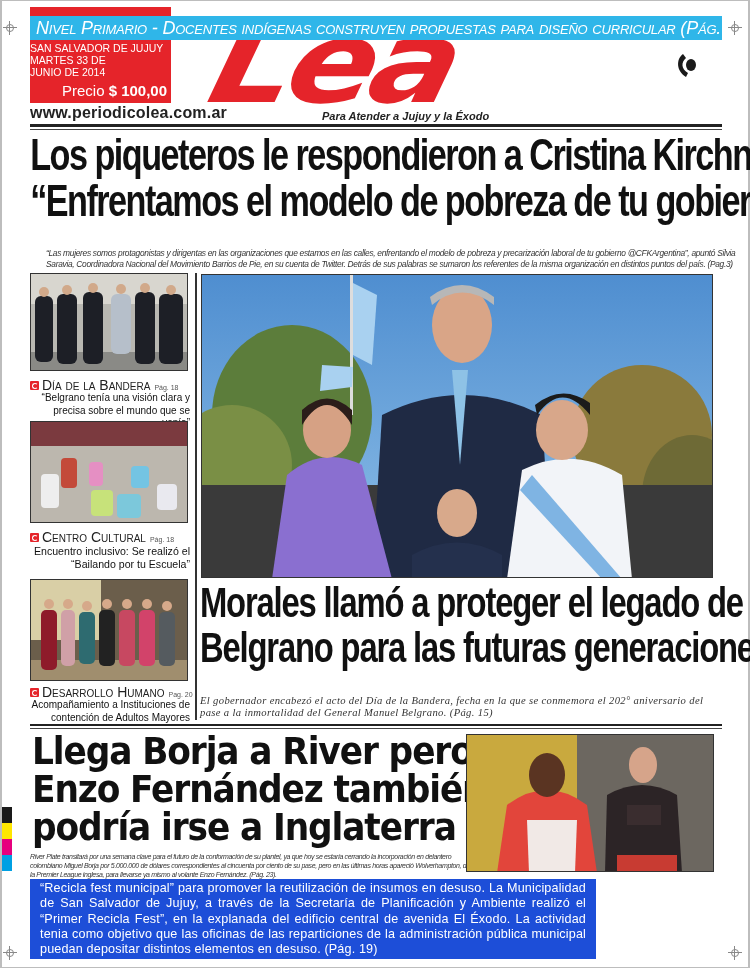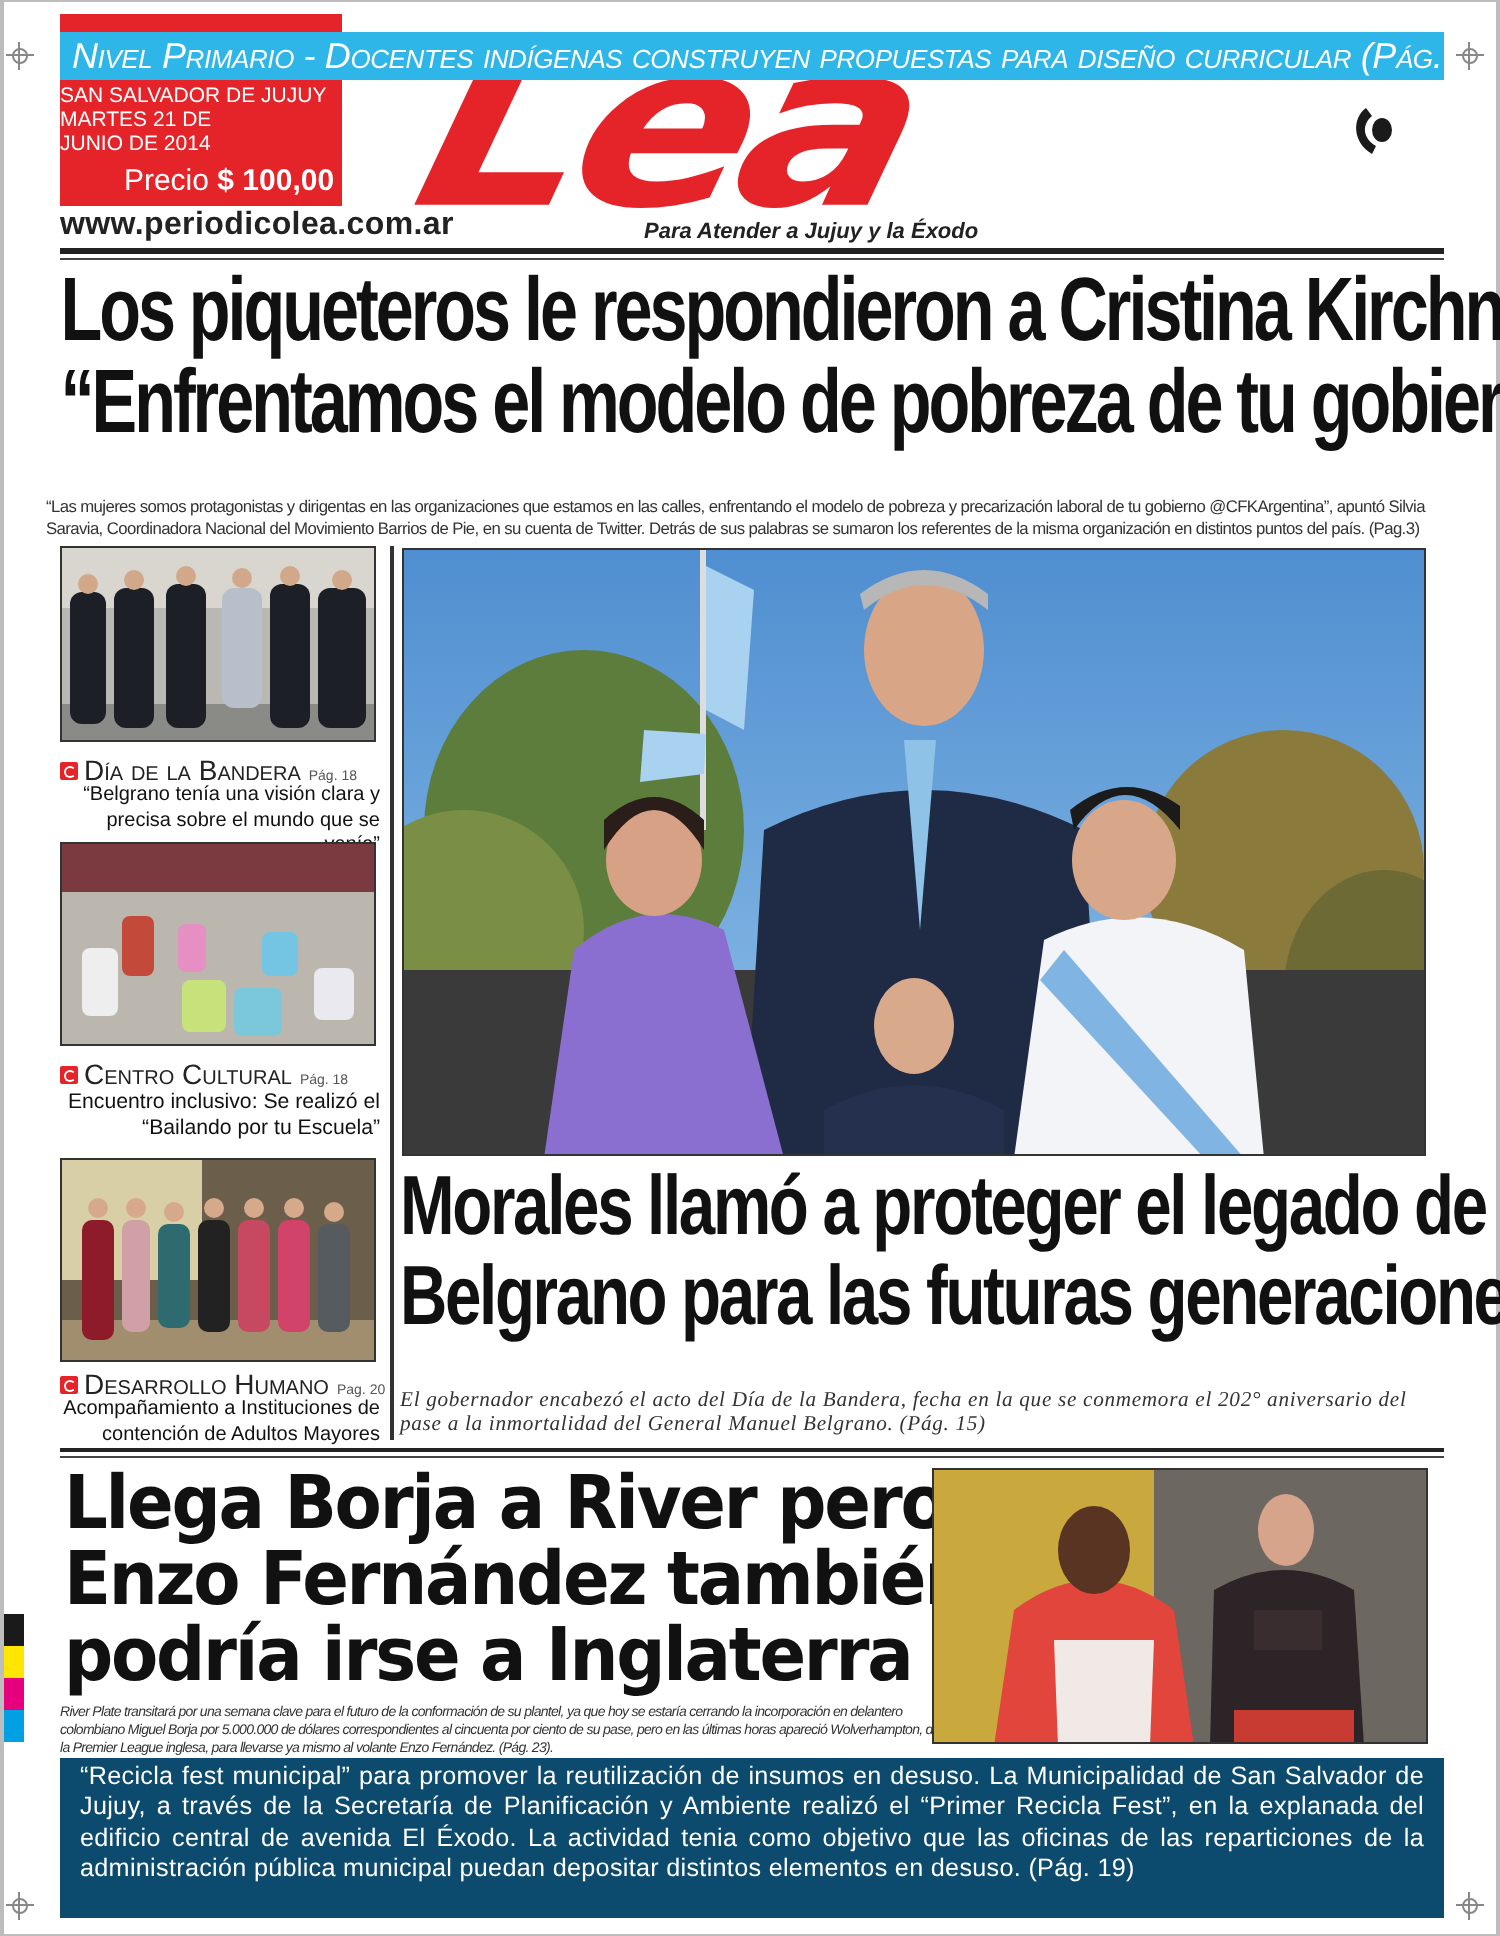--- a/index.html
+++ b/index.html
@@ -32,21 +32,21 @@
   .website { position: absolute; left: 30px; top: 104px; font-size: 16px; font-weight: bold; color: #222; letter-spacing: 0.2px; }
   .slogan { position: absolute; left: 322px; top: 110px; font-size: 11px; font-weight: bold; font-style: italic; color: #222; }
   .rule-thick { position: absolute; left: 30px; width: 692px; height: 3px; background: #222; }
   .rule-thin { position: absolute; left: 30px; width: 692px; height: 1px; background: #444; }
 
   
   .headline1 { position: absolute; left: 30px; top: 132px; width: 692px; text-align: center;
     font-family: "Liberation Sans", sans-serif; font-weight: bold; color: #111;
     font-size: 45px; line-height: 46px; letter-spacing: -2px; transform: scaleX(0.76); transform-origin: center top; white-space: nowrap; }
   .headline1 div { width: 910px; margin-left: -109px; }
-  .lead1 { position: absolute; left: 23px; top: 248px; width: 692px; font-size: 8.4px;
+  .lead1 { position: absolute; left: 46px; top: 248px; width: 692px; font-style: italic; font-size: 8.4px;
     line-height: 11px; color: #333; letter-spacing: -0.3px; }
 
   
   .sidebar { position: absolute; left: 30px; top: 273px; width: 158px; }
   .side-photo { position: absolute; left: 0; width: 158px; border: 1px solid #333; overflow: hidden; }
   .side-kicker { position: absolute; left: 0; width: 160px; font-size: 14px; color: #222; font-variant: small-caps; white-space: nowrap; }
   .side-kicker .pg { font-size: 7px; color: #555; margin-left: 4px; font-variant: normal; }
   .kick-icon { display: inline-block; width: 9px; height: 9px; background: #e5242a; border-radius: 1px; margin-right: 3px; position: relative; top: 0; }
   .kick-icon::after { content: ""; position: absolute; left: 2px; top: 2px; width: 4px; height: 4px; border: 1px solid #fff; border-radius: 50%; border-right-color: transparent; }
   .side-text { position: absolute; left: 0; width: 160px; font-size: 10px; line-height: 12.5px; color: #111; text-align: right; }
@@ -57,21 +57,21 @@
   .main-photo { position: absolute; left: 201px; top: 274px; width: 512px; height: 304px; border: 1px solid #333; overflow: hidden; background: #5b93c9; }
   .headline2 { position: absolute; left: 200px; top: 580px; width: 516px; font-weight: bold; font-size: 42px; line-height: 45px; letter-spacing: -1.5px; color: #111; transform: scaleX(0.78); transform-origin: left top; white-space: nowrap; }
   .lead2 { position: absolute; left: 200px; top: 695px; width: 516px; font-style: italic; font-size: 10.6px; line-height: 12px; color: #333; letter-spacing: 0.35px; font-family: Liberation Serif, serif; }
 
   
   .headline3 { position: absolute; left: 32px; top: 733px; width: 440px; font-family: "DejaVu Sans", sans-serif; font-weight: bold; font-size: 37px; line-height: 38px; letter-spacing: -1.2px; color: #111; transform: scaleX(0.93); transform-origin: left top; white-space: nowrap; }
   .lead3 { position: absolute; left: 30px; top: 852px; width: 440px; font-style: italic; font-size: 7px; line-height: 9px; color: #333; letter-spacing: -0.35px; }
   .sports-photo { position: absolute; left: 466px; top: 734px; width: 248px; height: 138px; border: 1px solid #333; overflow: hidden; background: #c9b27a; }
 
   
-  .bottom-box { position: absolute; left: 30px; top: 879px; width: 692px; height: 80px; background: #0c4a6e; color: #fff;
+  .bottom-box { position: absolute; left: 30px; top: 879px; width: 566px; height: 80px; background: #1d4ed8; color: #fff;
     padding: 2px 10px; font-size: 12.6px; line-height: 15.3px; text-align: justify; letter-spacing: 0.15px; }
 
   .cmyk { position: absolute; left: 2px; width: 10px; }
 </style>
 </head>
 <body>
 
 <div class="page-frame"></div>
 
 <div class="regmark" style="left:3px;top:21px">
@@ -92,21 +92,21 @@
 <div class="cmyk" style="top:839px;height:16px;background:#e6007e"></div>
 <div class="cmyk" style="top:855px;height:16px;background:#00a0e3"></div>
 
 <div class="red-block"></div>
 <div class="logo">
   <div class="logo-text">Lea</div>
 </div>
 <div class="topbar">Nivel Primario - Docentes indígenas construyen propuestas para diseño curricular (Pág. 20)</div>
 <div class="dateline">
   <div>SAN SALVADOR DE JUJUY</div>
-  <div>MARTES 21 DE</div>
+  <div>MARTES 33 DE</div>
   <div>JUNIO DE 2014</div>
 </div>
 <div class="price">
   <span>Precio</span>
   <b>$ 100,00</b>
 </div>
 <svg class="logo-mark" viewBox="0 0 22 26">
   <path d="M7 1 C0 6 0 18 10 24 L12 20 C5 16 5 9 10 5 Z" fill="#1a1a1a"></path>
   <ellipse cx="15" cy="12" rx="5" ry="6" fill="#1a1a1a"></ellipse>
 </svg>

